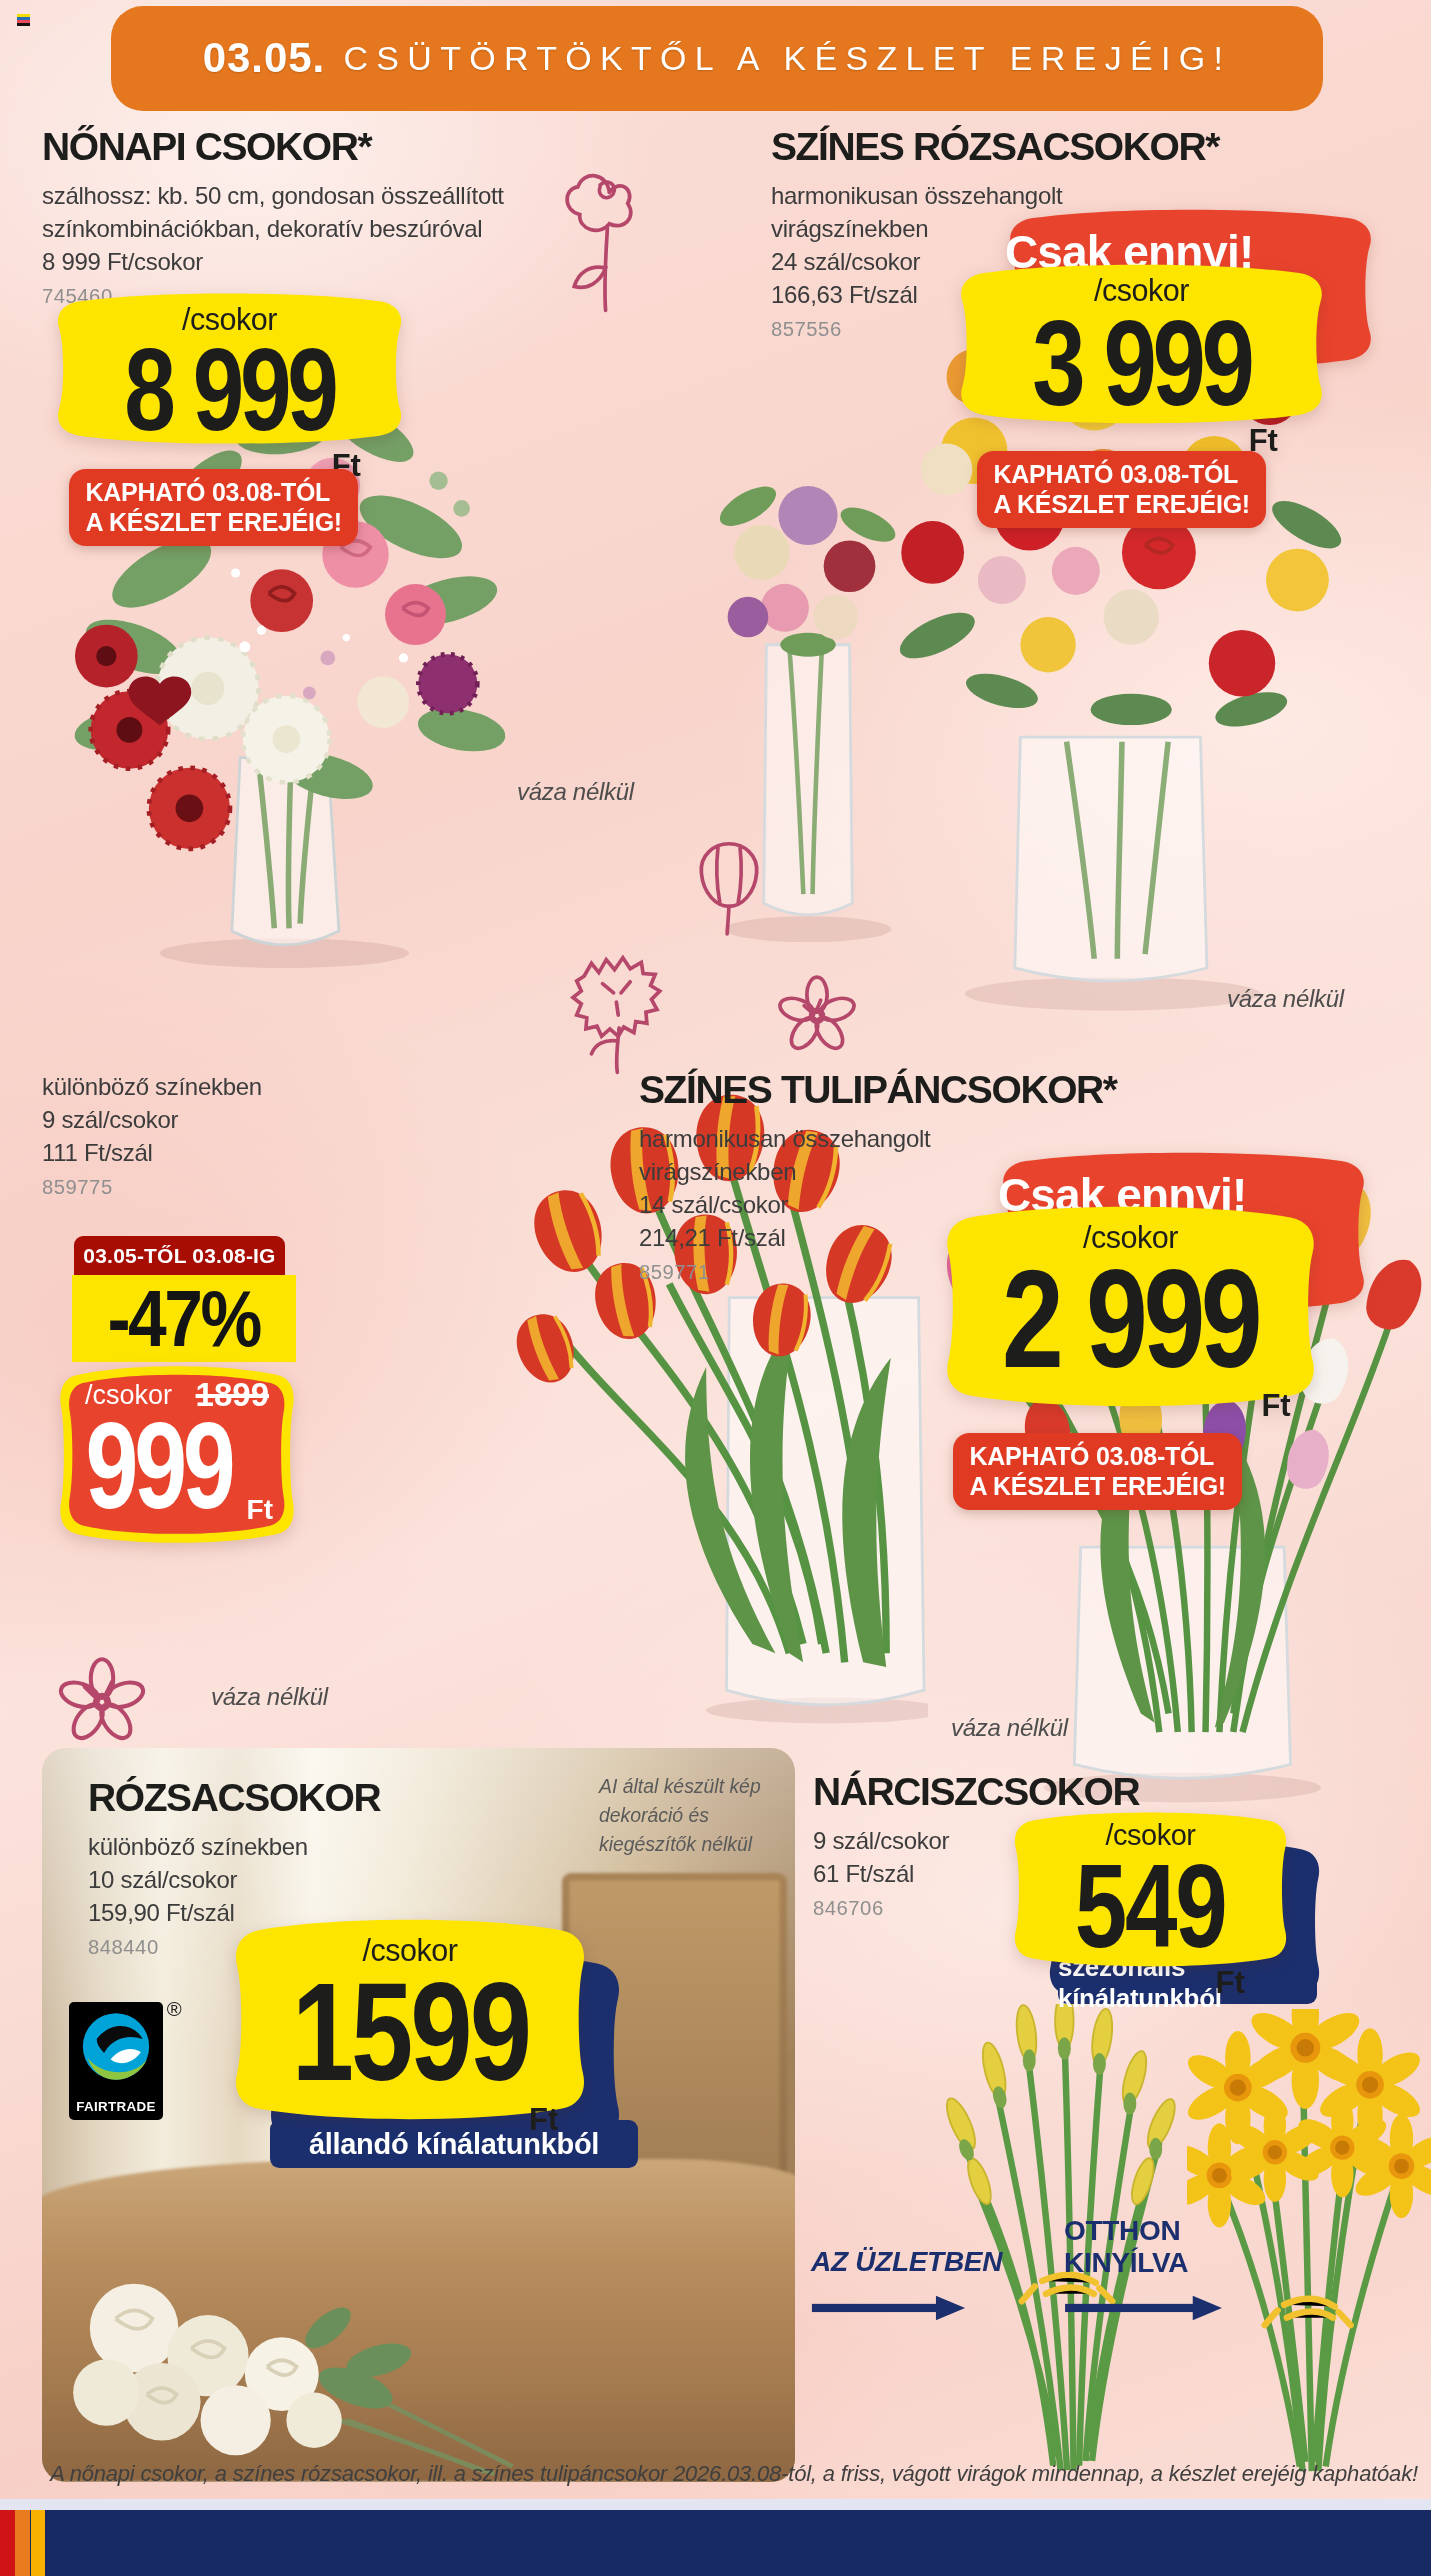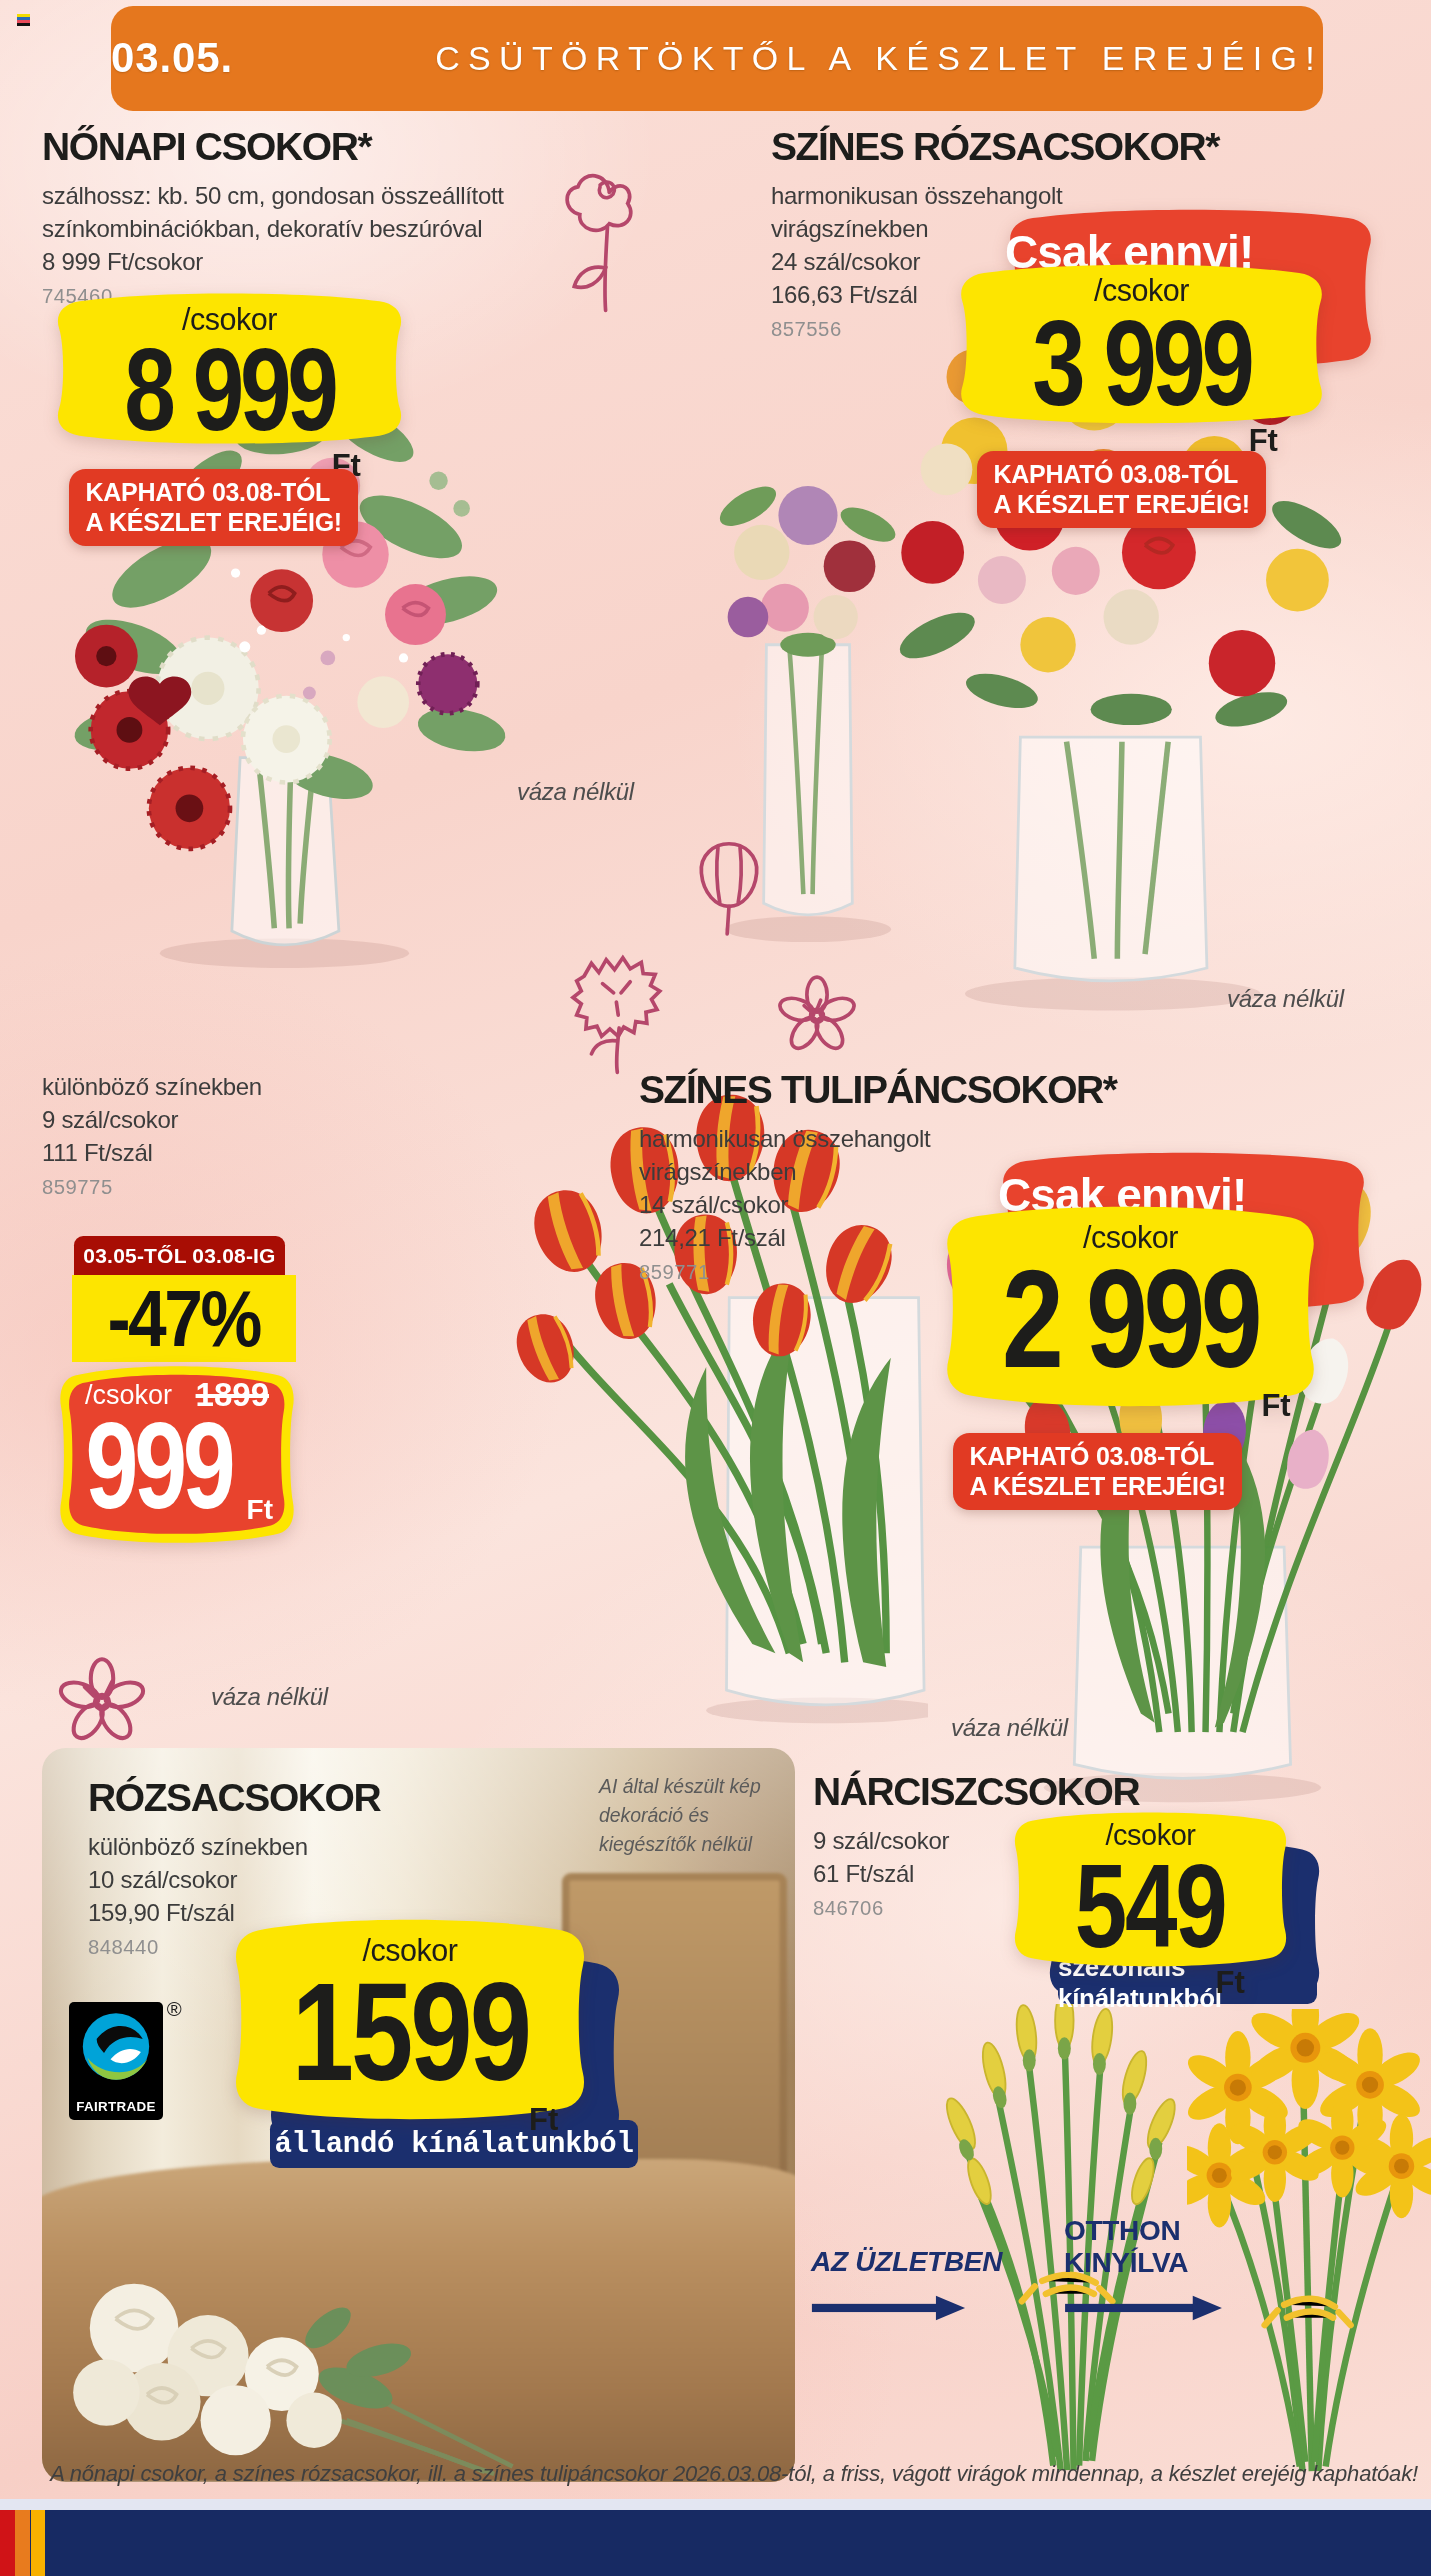--- a/index.html
+++ b/index.html
@@ -8,21 +8,21 @@
     background:
       radial-gradient(573px 388px at 18% 6%, rgba(255,255,255,.55), transparent 70%),
       radial-gradient(757px 480px at 88% 28%, rgba(255,238,232,.8), transparent 70%),
       radial-gradient(647px 554px at 8% 52%, rgba(244,186,176,.45), transparent 70%),
       radial-gradient(831px 647px at 70% 74%, rgba(255,246,241,.6), transparent 70%),
       radial-gradient(462px 369px at 40% 92%, rgba(246,196,186,.5), transparent 70%),
       linear-gradient(160deg,#fbe0d9 0%,#f8d4cb 30%,#fbe4dd 55%,#f7cfc6 80%,#fbe0d8 100%);}
   .abs{position:absolute;}
   
   .header{position:absolute;left:111px;top:5.5px;width:1212px;height:105px;background:#e5771e;
-    border-radius:22px;display:flex;align-items:center;justify-content:space-between;color:#fff;z-index:2;}
+    border-radius:32px;display:flex;align-items:center;justify-content:center;color:#fff;z-index:2;}
   .header .date{font-weight:800;font-size:42px;letter-spacing:0.9px;margin-right:18.5px;text-shadow:0 0.9px 1.8px rgba(120,60,0,.35);}
   .header .rest{font-size:34px;font-weight:500;letter-spacing:8.3px;text-shadow:0 0.9px 1.8px rgba(120,60,0,.35);}
   
   .block{position:absolute;z-index:2;}
   .block h2{margin:0 0 11px;font-size:39px;font-weight:800;letter-spacing:-1.4px;color:#1d1d1b;line-height:1.05;}
   .block p{margin:0;font-size:24px;color:#3c3c3c;line-height:1.38;letter-spacing:-0.3px;}
   .sku{font-size:20.3px;color:#8f8f8f;margin-top:6.5px;letter-spacing:0.5px;}
   
   .tag{position:absolute;z-index:3;filter:drop-shadow(0 5.5px 7.4px rgba(90,40,30,.18));}
   .tag-bg{position:absolute;inset:0;width:100%;height:100%;}
@@ -526,21 +526,21 @@
     <div>AI által készült kép</div>
     <div>dekoráció és</div>
     <div>kiegészítők nélkül</div>
   </div>
 
   <div class="tag navy-back" style="left:266px;top:1947px;width:358px;height:211px;">
     <svg class="tag-bg" viewBox="0 0 400 180" preserveAspectRatio="none">
         <use href="#tag-shape" fill="#1b2f6e"></use>
       </svg>
   </div>
-  <div class="banner" style="left:270px;top:2120px;width:368px;height:48px;font-size:29px;font-family:Liberation Mono, monospace;">állandó kínálatunkból</div>
+  <div class="banner" style="left:270px;top:2120px;width:368px;height:48px;font-size:29px;">állandó kínálatunkból</div>
   <div class="tag" style="left:231px;top:1914px;width:358px;height:211px;">
     <svg class="tag-bg" viewBox="0 0 400 180" preserveAspectRatio="none">
         <use href="#tag-shape" fill="#fde500"></use>
       </svg>
     <div class="tag-content">
       <div class="unit" style="margin-top:18.5px">/csokor</div>
       <div class="price-row">
         <span class="price-big" style="font-size:140px;letter-spacing:-3.7px">1599</span>
         <span class="ft">Ft</span>
       </div>

